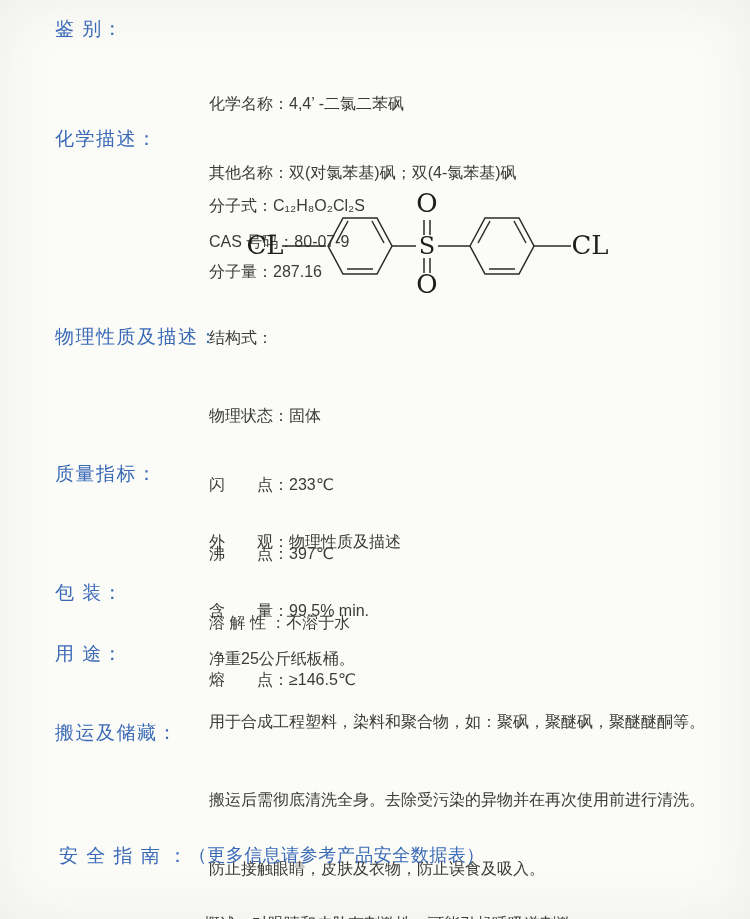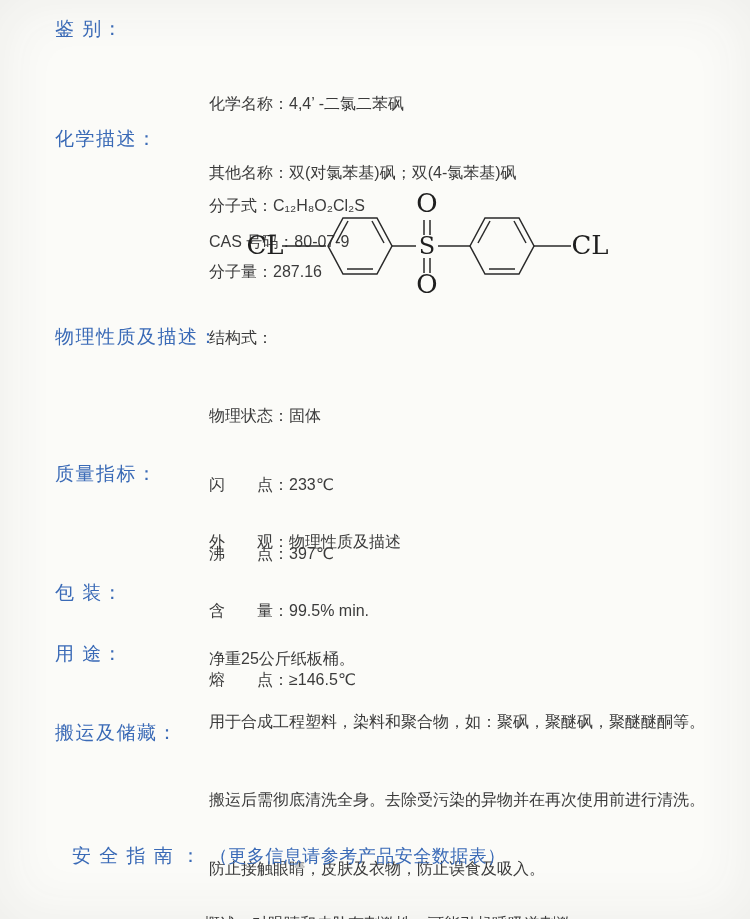--- a/index.html
+++ b/index.html
@@ -17,27 +17,26 @@
     position: absolute;
     left: 55px;
     color: #3a6ab6;
     font-size: 19px;
     letter-spacing: 1.5px;
     white-space: pre;
     font-weight: 400;
   }
   .heading-row {
     position: absolute;
-    left: 72px;
+    left: 59px;
     display: flex;
-    align-items: center;
+    align-items: flex-start;
     color: #3a6ab6;
     font-size: 19px;
     white-space: pre;
-    gap: 8px;
   }
   .heading-row .note { font-size: 18px; letter-spacing: 0.5px; }
   .heading-row .h { letter-spacing: 1.5px; }
   .body-block {
     position: absolute;
     left: 180px;
     font-size: 16px;
     line-height: 23px;
     white-space: pre;
     color: #3b3b3b;
@@ -115,20 +114,21 @@
       <text x="202" y="101" font-size="26" text-anchor="middle">O</text>
       <text x="365" y="62" font-size="26" text-anchor="middle">CL</text>
     </svg>
   </div>
 
   <div class="heading" style="top:324px">物理性质及描述：</div>
   <div class="body-block" style="top:358px">
     <span class="line">物理状态：固体</span>
     <span class="line">闪　　点：233℃</span>
     <span class="line">沸　　点：397℃</span>
+    <span class="line">溶 解 性 ：不溶于水</span>
   </div>
 
   <div class="heading" style="top:461px">质量指标：</div>
   <div class="body-block" style="top:484px">
     <span class="line">外　　观：物理性质及描述</span>
     <span class="line">含　　量：99.5% min.</span>
     <span class="line">熔　　点：≥146.5℃</span>
   </div>
 
   <div class="heading" style="top:580px">包 装：</div>

